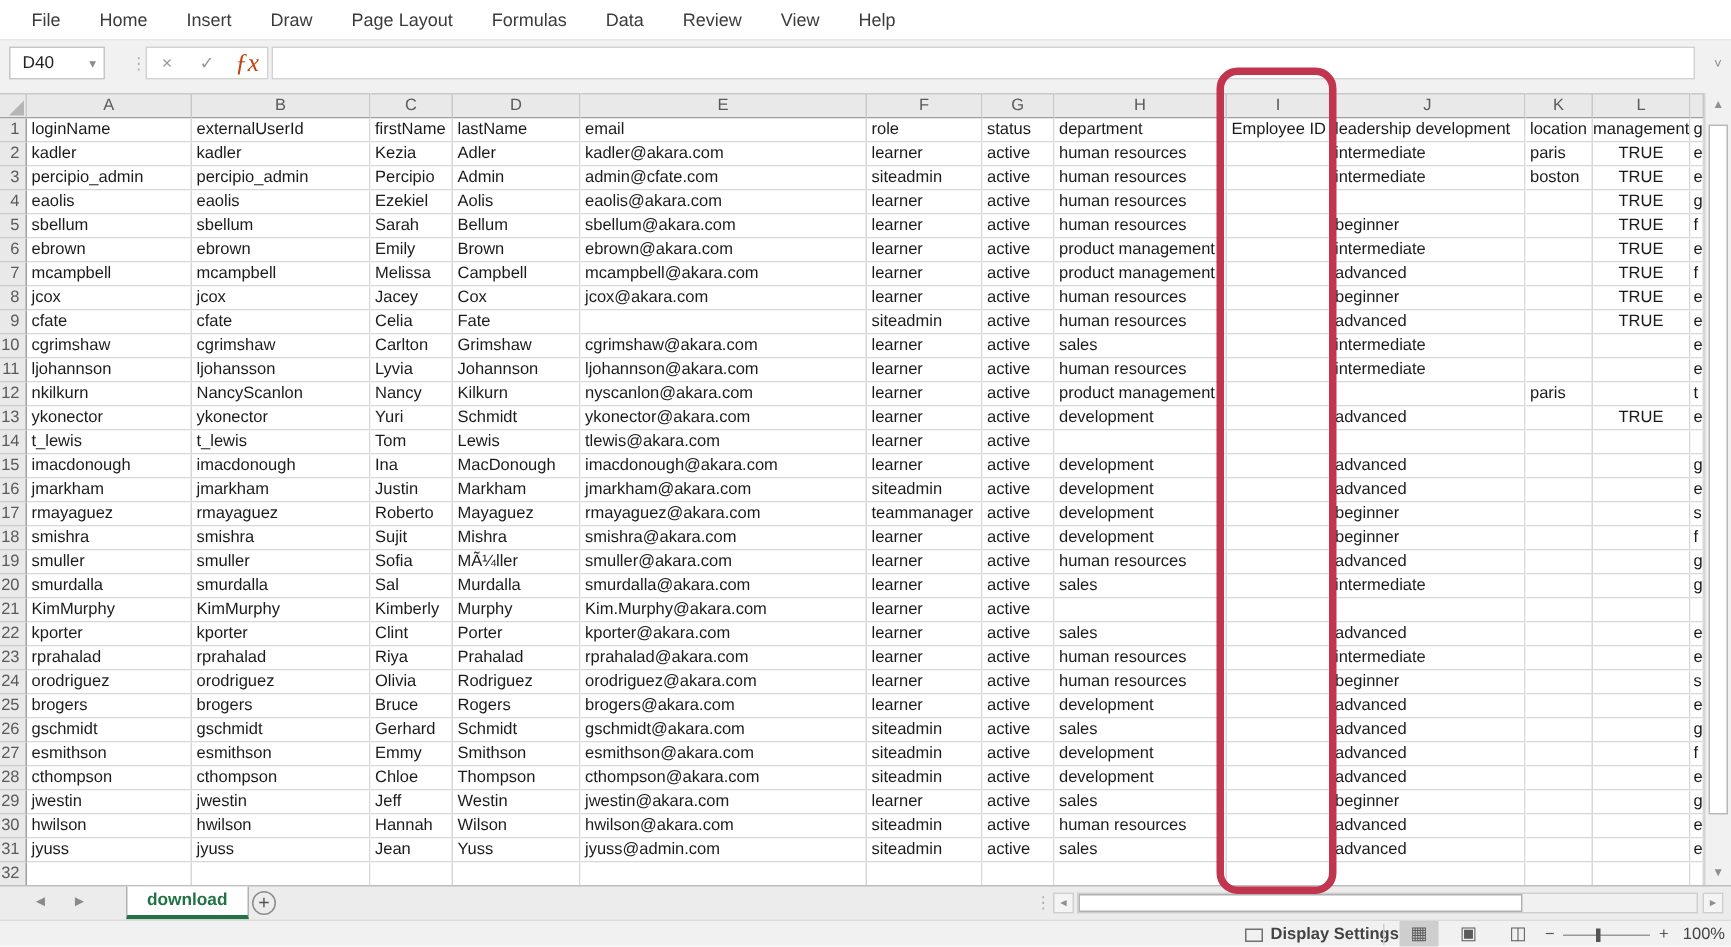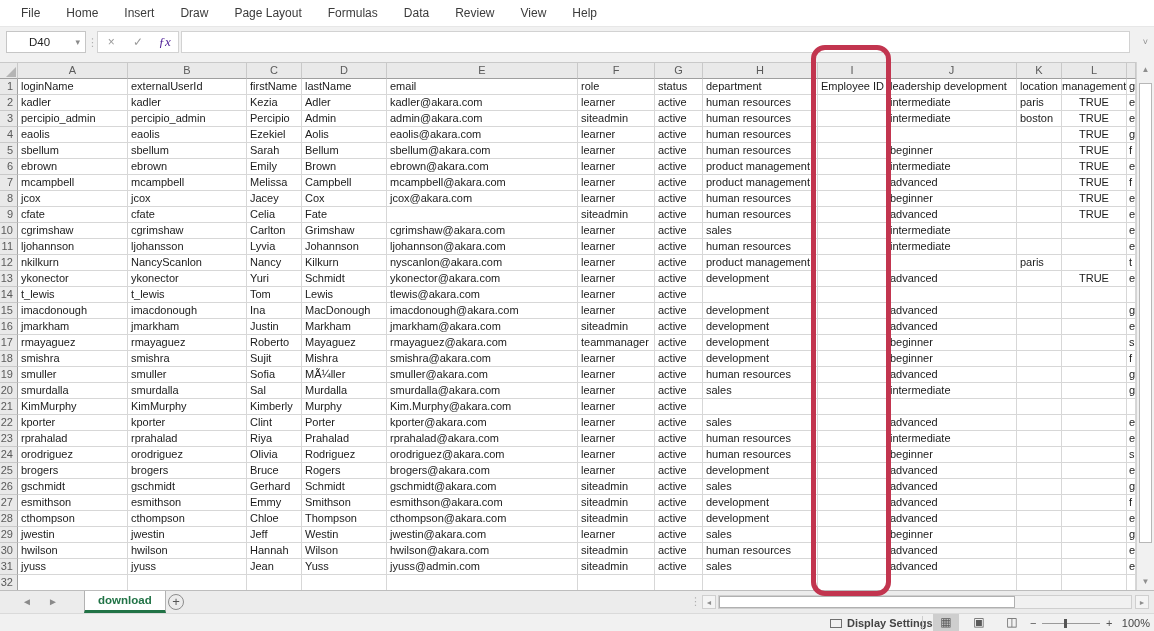--- a/index.html
+++ b/index.html
@@ -7,29 +7,29 @@
               font-family:"Liberation Sans", sans-serif; position:relative; }
 
   
   .menubar { position:absolute; top:0; left:0; width:100%; height:26px; background:#fff;
              display:flex; align-items:center; padding-left:8px; }
   .menu-item { padding:0 13px; font-size:12px; color:#3b3b3b; cursor:default; white-space:nowrap; }
 
   
   .formulaarea { position:absolute; top:26px; left:0; width:100%; height:36px;
                  background:#f1f1f1; border-top:1px solid #e7e7e7; }
-  .namebox { position:absolute; left:6px; top:4px; width:80px; height:22px; background:#fff;
+  .namebox { position:absolute; left:6px; top:4px; width:64px; height:22px; background:#fff;
              border:1px solid #c6c6c6; font-size:11.5px; color:#222; line-height:20px;
-             padding-left:22px; }
+             padding-left:8px; }
   .namebox .dd { position:absolute; right:5px; top:0; color:#8a8a8a; font-size:9px; line-height:20px; }
   .fhandle { position:absolute; left:87px; top:9px; color:#b0b0b0; font-size:11px; letter-spacing:-1px; }
   .fbuttons { position:absolute; left:97px; top:4px; width:82px; height:22px; background:#fff;
               border:1px solid #d2d2d2; display:flex; align-items:center; justify-content:space-around; }
   .fbtn { color:#9a9a9a; font-size:12px; width:24px; text-align:center; }
-  .fbtn.fx { color:#4c1d95; font-style:italic; font-family:"Liberation Serif", serif; font-size:13px; }
+  .fbtn.fx { color:#c2410c; font-style:italic; font-family:"Liberation Serif", serif; font-size:17px; }
   .finput { position:absolute; left:181px; top:4px; width:949px; height:22px; background:#fff;
             border:1px solid #d2d2d2; font-size:11.5px; padding:2px 4px; color:#222; }
   .fexpand { position:absolute; right:6px; top:10px; color:#8a8a8a; font-size:9px; }
 
   
   .gridwrap { position:absolute; top:62px; left:0; width:1136px; height:528px; overflow:hidden; }
   table.grid { border-collapse:separate; border-spacing:0; table-layout:fixed; width:1136px; }
   table.grid th, table.grid td { height:16px; font-size:11px; line-height:15px;
         white-space:nowrap; overflow:hidden; font-weight:normal; }
   table.grid thead th { background:#e9e9e9; color:#5a5a5a; text-align:center;
@@ -197,21 +197,21 @@
           <td>paris</td>
           <td class="center">TRUE</td>
           <td class="sliver">e</td>
         </tr>
         <tr>
           <th class="rowhead">3</th>
           <td>percipio_admin</td>
           <td>percipio_admin</td>
           <td>Percipio</td>
           <td>Admin</td>
-          <td>admin@akara.com</td>
+          <td>admin@cfate.com</td>
           <td>siteadmin</td>
           <td>active</td>
           <td>human resources</td>
           <td></td>
           <td>intermediate</td>
           <td>boston</td>
           <td class="center">TRUE</td>
           <td class="sliver">e</td>
         </tr>
         <tr>

